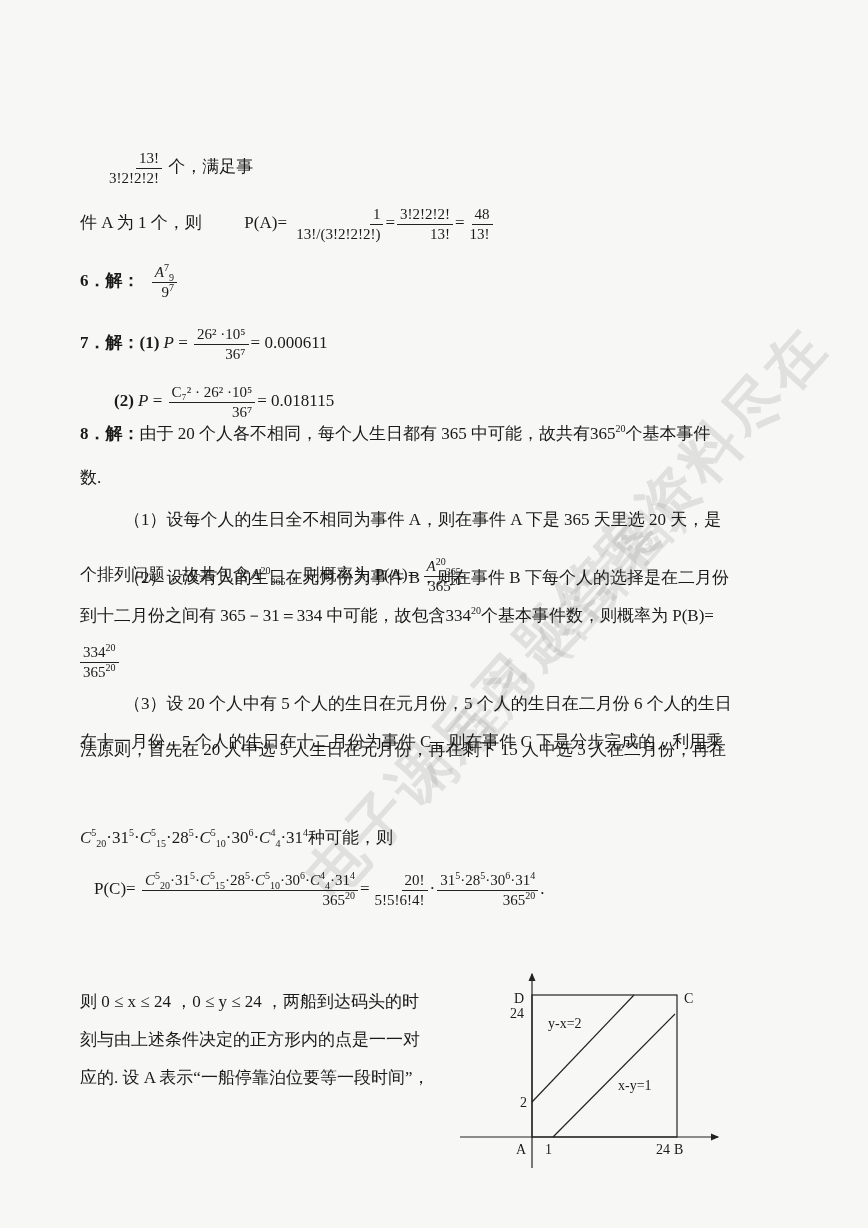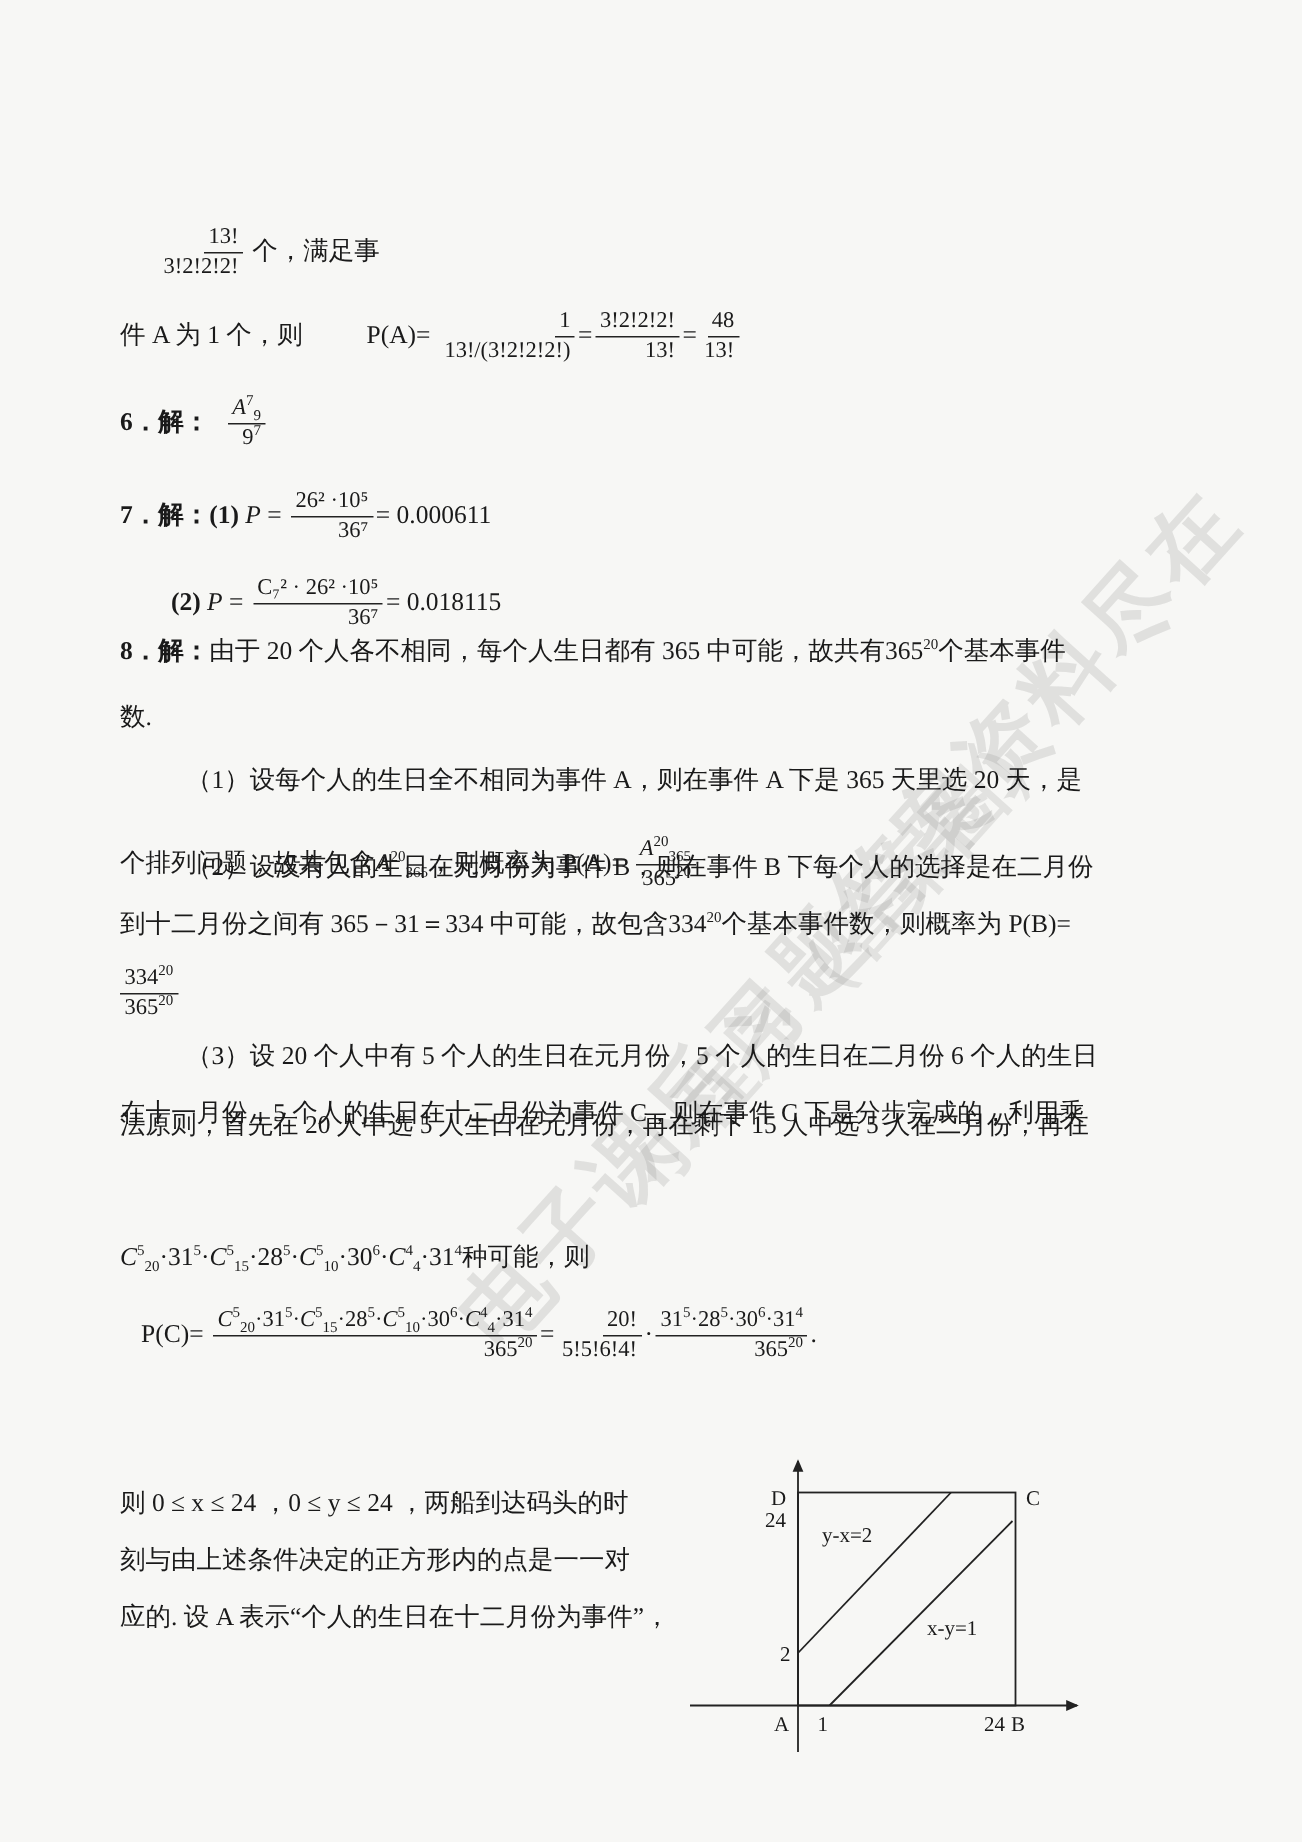--- a/index.html
+++ b/index.html
@@ -125,21 +125,21 @@
         <span class="num">20!</span>
         <span class="den">5!5!6!4!</span>
       </span>·<span class="frac">
         <span class="num">31<sup>5</sup>·28<sup>5</sup>·30<sup>6</sup>·31<sup>4</sup></span>
         <span class="den"><span>365</span><sup>20</sup></span>
       </span>.
   </div>
 
   <div class="line" style="left:80px; top:992px;">则 0 ≤ x ≤ 24 ，0 ≤ y ≤ 24 ，两船到达码头的时</div>
   <div class="line" style="left:80px; top:1030px;">刻与由上述条件决定的正方形内的点是一一对</div>
-  <div class="line" style="left:80px; top:1068px;">应的. 设 A 表示“个人的生日在十二月份为事件”，</div>
+  <div class="line" style="left:80px; top:1068px;">应的. 设 A 表示“一船停靠泊位要等一段时间”，</div>
 
   <svg style="position:absolute; left:460px; top:970px;" width="270" height="200">
     <defs>
       <marker id="arr" markerWidth="8" markerHeight="8" refX="6" refY="4" orient="auto">
           <path d="M0,1 L7,4 L0,7 Z" fill="#222"></path>
         </marker>
     </defs>
     <line x1="0" y1="167" x2="258" y2="167" stroke="#222" stroke-width="1.2" marker-end="url(#arr)"></line>
     <line x1="72" y1="198" x2="72" y2="4" stroke="#222" stroke-width="1.2" marker-end="url(#arr)"></line>
     <rect x="72" y="25" width="145" height="142" fill="none" stroke="#222" stroke-width="1.2"></rect>

